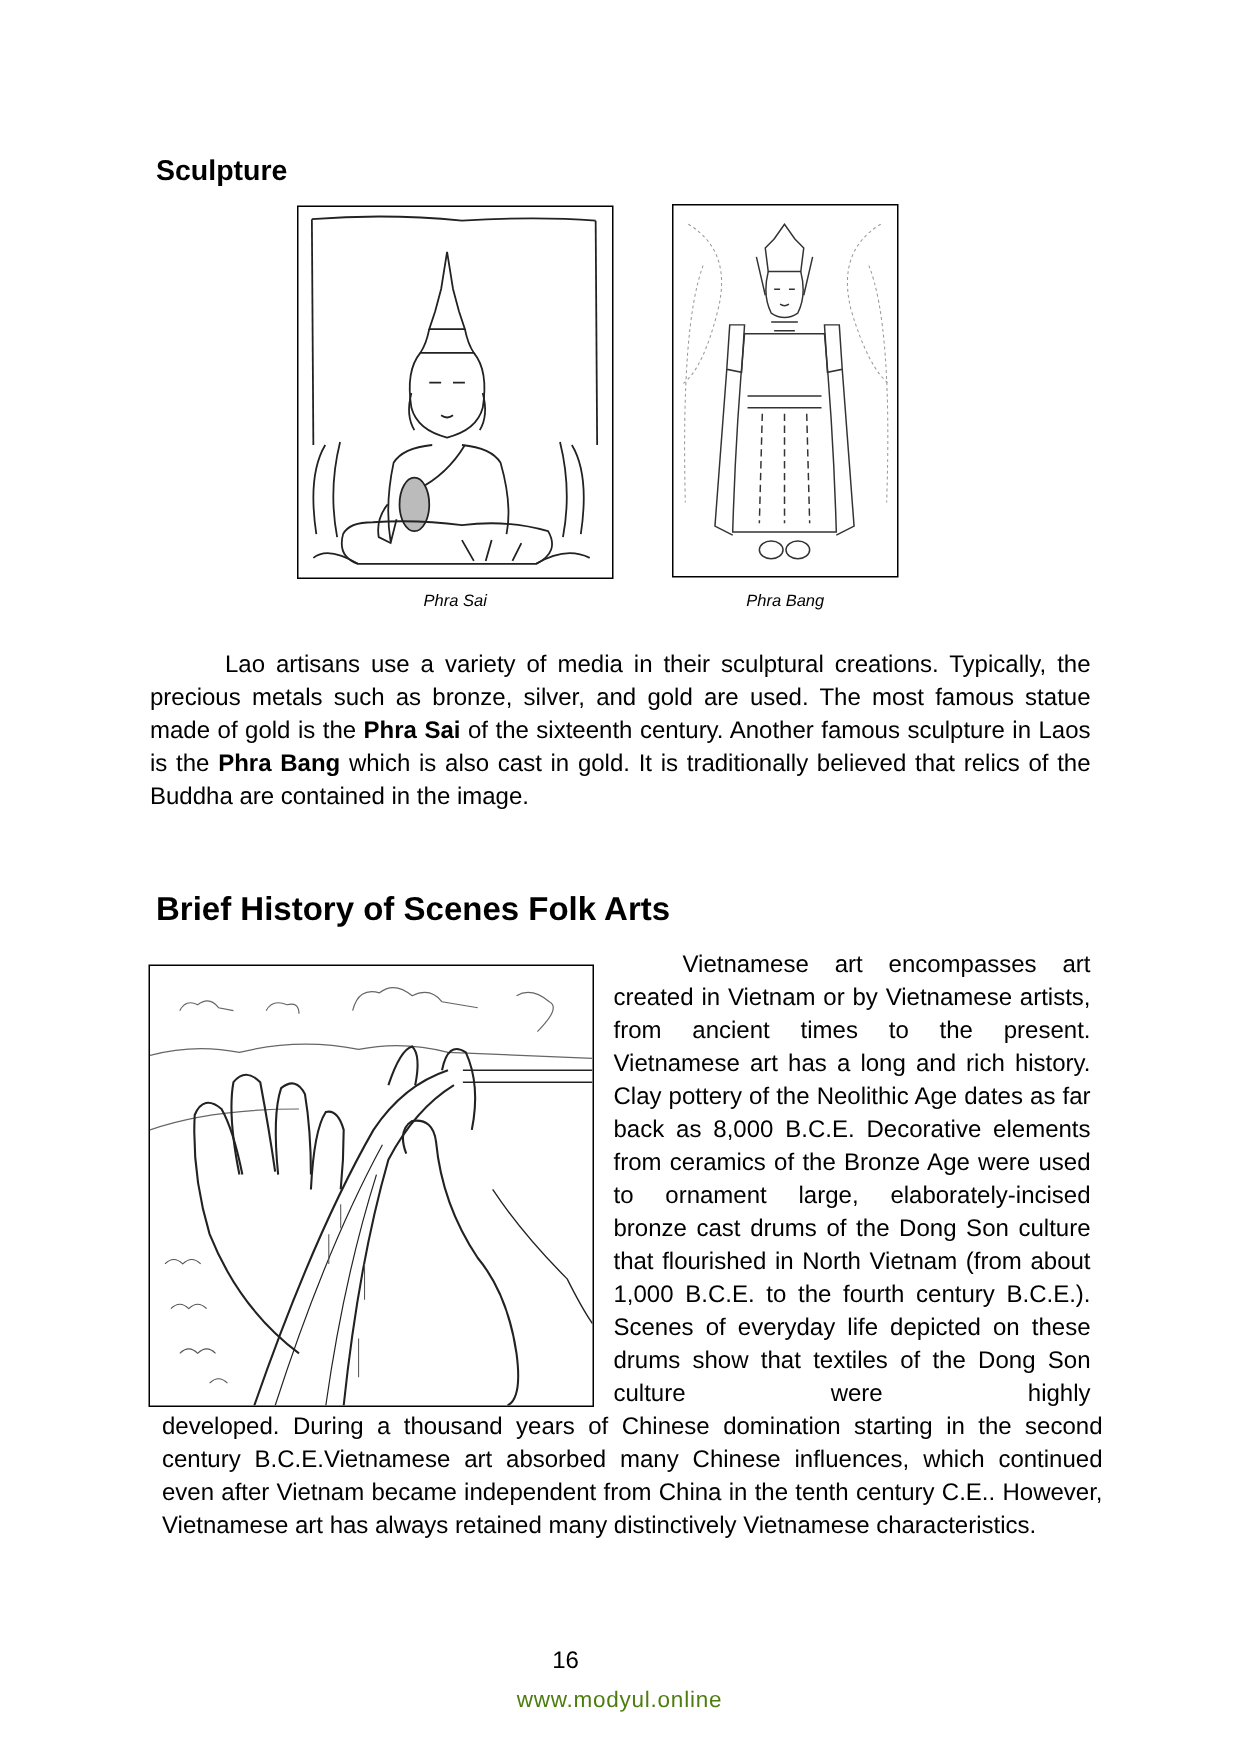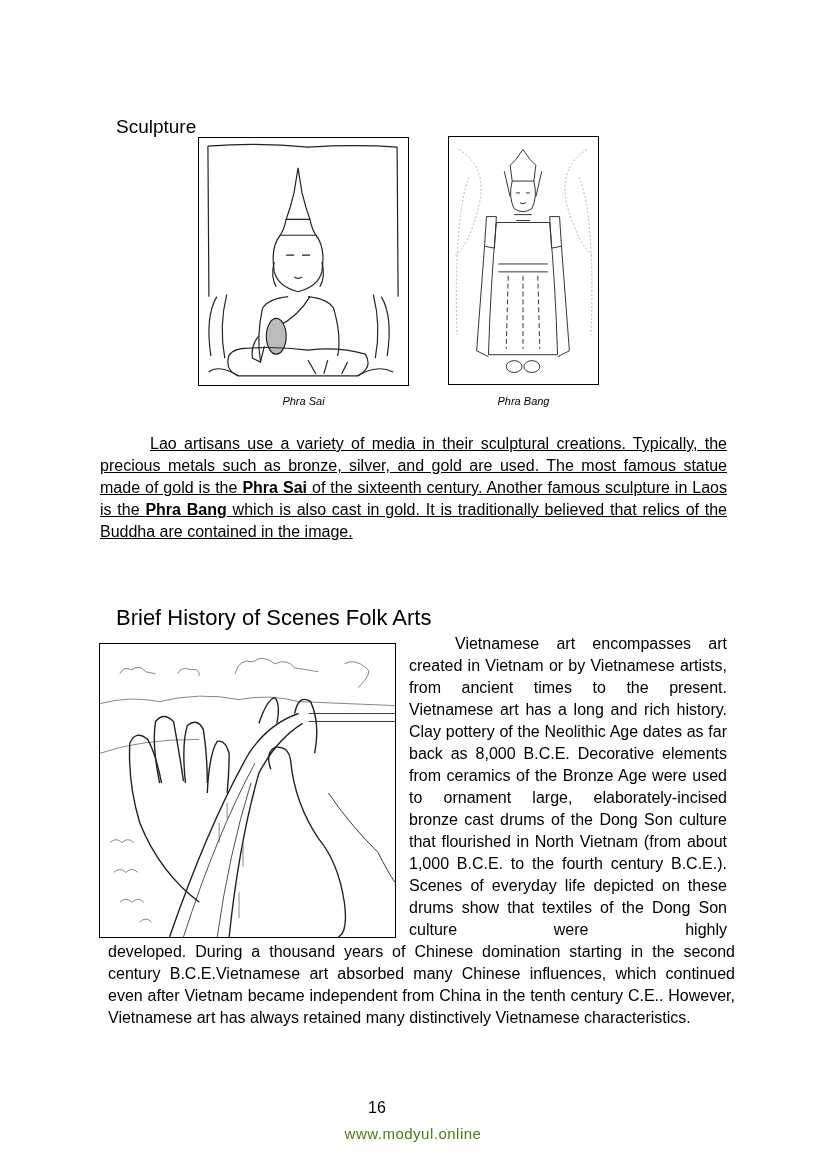--- a/index.html
+++ b/index.html
@@ -1,31 +1,31 @@
 <!DOCTYPE html>
 <html><head>
 <meta charset="utf-8">
 <style>
   html, body { margin: 0; padding: 0; background: #ffffff; }
   body { width: 826px; height: 1169px; position: relative; overflow: hidden;
          font-family: "Liberation Sans", sans-serif; color: #000; }
   .abs { position: absolute; }
-  h2 { margin: 16px; font-weight: normal; }
+  h2 { margin: 4px; font-weight: bold; }
   #sculpture-heading { left: 100px; top: 99px; font-size: 19px; line-height: 24px; }
   #vietnam-heading { left: 100px; top: 588px; font-size: 22px; line-height: 28px; }
   .frame { position: absolute; border: 1.5px solid #000; background: #fff; box-sizing: border-box; }
   #phra-sai-frame { left: 198px; top: 137px; width: 211px; height: 249px; }
   #phra-bang-frame { left: 448px; top: 136px; width: 151px; height: 249px; }
   #vietnam-frame { left: 99px; top: 643px; width: 297px; height: 295px; }
   .frame svg { width: 100%; height: 100%; display: block; }
   .caption { position: absolute; font-size: 11px; font-style: italic; text-align: center; line-height: 14px; }
   #cap-sai { left: 198px; width: 211px; top: 394px; }
   #cap-bang { left: 448px; width: 151px; top: 394px; }
   .para { position: absolute; font-size: 16px; line-height: 22px; text-align: justify; margin: 0; }
-  #lao-para { left: 100px; top: 433px; width: 627px; text-indent: 50px; text-decoration: underline; }
+  #lao-para { left: 100px; top: 433px; width: 627px; text-indent: 50px; }
   #viet-para-side { left: 409px; top: 633px; width: 318px; text-indent: 46px; text-align-last: justify; }
   #viet-para-full { left: 108px; top: 941px; width: 627px; }
   #page-number { left: 0; width: 754px; top: 1098px; text-align: center; font-size: 16px; line-height: 20px; }
   #watermark { left: 0; width: 826px; top: 1124px; text-align: center; font-size: 15px; line-height: 20px; color: #4d7c0f; letter-spacing: 0.5px; }
   b { font-weight: bold; }
 </style>
 </head>
 <body>
 
 <h2 id="sculpture-heading" class="abs">Sculpture</h2>

